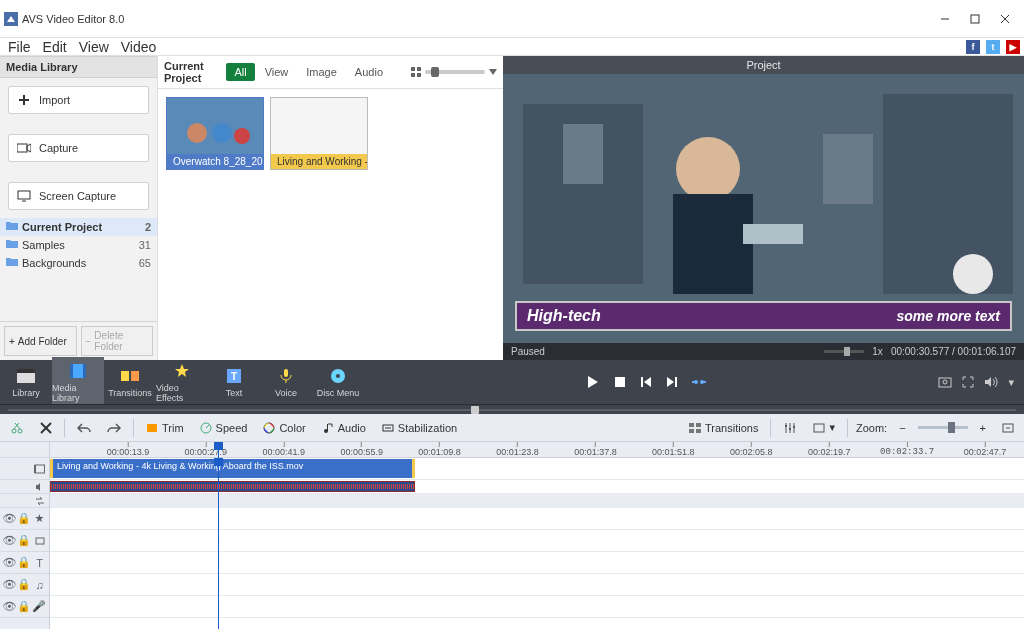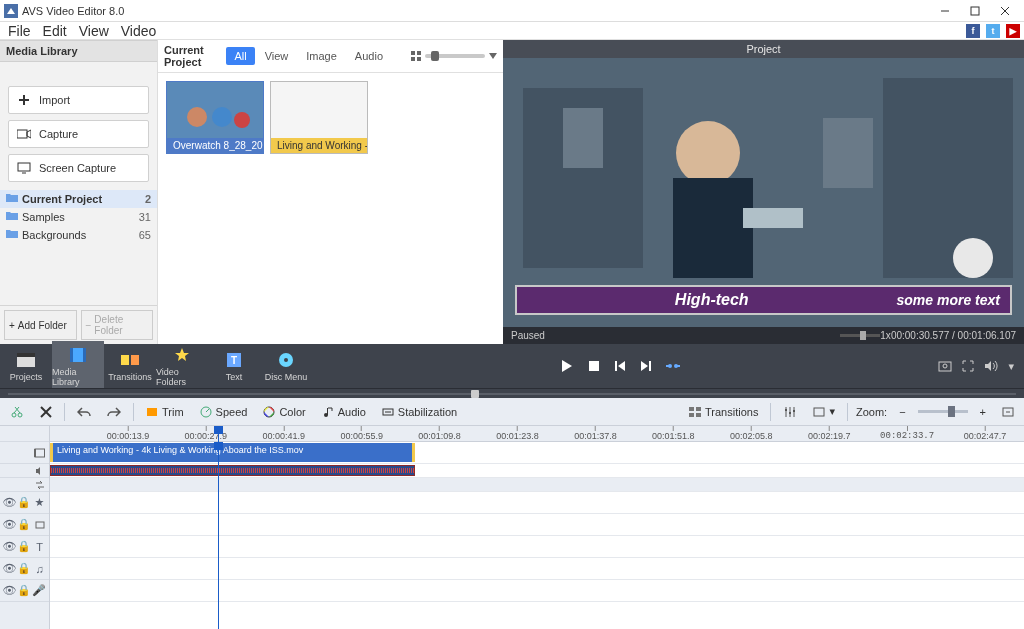--- a/index.html
+++ b/index.html
@@ -1,64 +1,64 @@
 <!DOCTYPE html>
 <html><head>
 <meta charset="utf-8">
 <style>
 * { margin: 0; padding: 0; box-sizing: border-box; font-family: "Segoe UI", Tahoma, sans-serif; }
 body { width: 1024px; height: 629px; background: #fff; font-size: 11px; color: #333; display: flex; flex-direction: column; overflow: hidden; }
-.titlebar { height: 22px; background: #fff; display: flex; align-items: center; padding: 0 4px; border-bottom: 1px solid #ddd; }
+.titlebar { height: 38px; background: #fff; display: flex; align-items: center; padding: 0 4px; border-bottom: 1px solid #ddd; }
 .titlebar .app-icon { width: 14px; height: 14px; margin-right: 4px; }
 .titlebar .title { flex: 1; font-size: 11px; color: #333; }
 .titlebar .winbtn { width: 30px; height: 18px; display: flex; align-items: center; justify-content: center; }
 .menubar { height: 18px; display: flex; align-items: center; padding: 0 4px; gap: 4px; border-bottom: 1px solid #e0e0e0; }
 .menubar .mi { padding: 0 4px; font-size: 14px; cursor: pointer; }
 .menubar .spacer { flex: 1; }
 .menubar .social { width: 14px; height: 14px; margin-left: 2px; display:flex; align-items:center; justify-content:center; color:#fff; font-size:9px; font-weight:bold;}
 .social.fb { background:#3b5998;}
 .social.tw { background:#55acee;}
 .social.yt { background:#cc0000;}
 .top-area { display: flex; height: 304px; }
 .left-pane { width: 158px; background: #f2f2f2; border-right: 1px solid #ddd; display: flex; flex-direction: column; }
 .section-head { background:#e3e3e3; padding:4px 6px; font-weight:600; border-bottom:1px solid #d0d0d0; border-top:1px solid #d0d0d0;}
-.lib-btns { padding:8px; display:flex; flex-direction:column; gap:6px;margin-top:16px;}
+.lib-btns { padding:8px; display:flex; flex-direction:column; gap:20px;}
 .lib-btn { display:flex; align-items:center; gap:8px; padding:6px 8px; background:#fff; border:1px solid #d0d0d0; border-radius:2px; cursor:pointer;}
 .lib-btn .ico { width:14px; height:14px; display:flex; align-items:center; justify-content:center;}
 .folders-list { flex:1; }
 .folder-row { display:flex; align-items:center; padding:3px 6px; gap:4px; cursor:pointer;}
 .folder-row.sel { background:#dde8f8; font-weight:600;}
 .folder-row .fico { width:12px; height:12px;}
 .folder-row .fname { flex:1; }
 .folder-row .fcount { color:#666;}
 .folder-btns { display:flex; gap:4px; padding:4px; border-top:1px solid #d5d5d5;}
 .fbtn { flex:1; padding:3px 4px; background:#f0f0f0; border:1px solid #ccc; font-size:10px; display:flex; align-items:center; gap:3px; cursor:pointer;}
 .fbtn.disabled { color:#aaa; }
 .mid-pane { flex:1; background:#fff; display:flex; flex-direction:column;}
 .mid-head { display:flex; align-items:center; padding:4px 6px; border-bottom:1px solid #e0e0e0; gap:10px;}
 .mid-head .label { font-weight:600;}
 .mid-head .tabs { display:flex; gap:2px; margin-left:auto;}
 .mid-head .tab { padding:3px 8px; cursor:pointer; font-size:11px; color:#555;}
-.mid-head .tab.active { background:#3b82f6; color:#fff; border-radius:2px;margin-left:12px;}
+.mid-head .tab.active { background:#15803d; color:#fff; border-radius:2px;margin-left:12px;}
 .mid-head .viewctrl { display:flex; align-items:center; gap:4px; margin-left:10px;}
 .slider { width:60px; height:4px; background:#c9c9c9; position:relative; border-radius:2px;}
 .slider .thumb { position:absolute; width:8px; height:10px; background:#666; top:-3px; left:10%; border-radius:2px;}
 .thumbs { display:flex; gap:6px; padding:8px; align-items:flex-start;}
 .thumb-card { width:98px; border:1px solid #bbb; cursor:pointer;}
 .thumb-card.sel { border:1px solid #4e7ac7;}
 .thumb-img { width:96px; height:56px; background:#ddd; position:relative;}
 .thumb-cap { display:flex; align-items:center; gap:3px; padding:2px 3px; font-size:10px; overflow:hidden; white-space:nowrap; text-overflow:ellipsis;}
 .thumb-cap.blue { background:#4e7ac7; color:#fff;}
 .thumb-cap.yellow { background:#f2c94c; color:#333;}
 .vico { width:10px; height:8px; background:#000;}
 .thumb-cap.blue .vico { background:#fff;}
 .preview-pane { width:521px; background:#2a2d34; display:flex; flex-direction:column;}
 .prev-head { background:#484d56; color:#e6e6e6; text-align:center; padding:3px; font-size:11px;}
-.prev-video { flex:1; background:#7dd3fc; position:relative; overflow:hidden;text-align:center;}
-.prev-status { background:#2a2d34; color:#ccc; display:flex; align-items:center; padding:3px 8px; gap:0; font-size:10px;}
+.prev-video { flex:1; background:#7dd3fc; position:relative; overflow:hidden;}
+.prev-status { background:#2a2d34; color:#ccc; display:flex; align-items:center; padding:3px 8px; gap:8px; font-size:10px;}
 .prev-status .st-left { flex:1;}
 .prev-slider { width:40px; height:3px; background:#555; position:relative;}
 .prev-slider .th { position:absolute; width:6px; height:9px; background:#aaa; top:-3px; left:50%;}
 .caption-bar { position:absolute; left:12px; right:12px; bottom:12px; height:30px; background:#5b2a6e; border:2px solid #c8c8c8; display:flex; align-items:center; padding:0 10px; color:#fff; font-weight:bold;}
 .caption-bar .l { font-size:16px; font-style:italic; flex:1;}
 .caption-bar .r { font-size:14px; font-style:italic;}
 .dark-bar { background:#3e434c; display:flex; align-items:center; height:44px;}
 .dark-tabs { display:flex; }
 .dtab { width:52px; display:flex; flex-direction:column; align-items:center; justify-content:center; color:#d6d6d6; font-size:9px; gap:2px; cursor:pointer; padding:4px 0;}
 .dtab.sel { background:#5e646e;}
@@ -293,21 +293,21 @@
 
 <div class="dark-bar">
   <div class="dark-tabs">
     <div class="dtab">
         <span class="di">
           <svg width="22" height="18">
             <rect x="2" y="5" width="18" height="11" fill="#ddd"></rect>
             <rect x="2" y="2" width="18" height="4" fill="#333"></rect>
           </svg>
         </span>
-        <span>Projects</span>
+        <span>Library</span>
       </div>
     <div class="dtab sel">
         <span class="di">
           <svg width="22" height="18">
             <rect x="3" y="2" width="16" height="14" fill="#4aa8ff"></rect>
             <rect x="3" y="2" width="3" height="14" fill="#2a6ab8"></rect>
             <rect x="16" y="2" width="3" height="14" fill="#2a6ab8"></rect>
           </svg>
         </span>
         <span>Media Library</span>
@@ -320,30 +320,40 @@
           </svg>
         </span>
         <span>Transitions</span>
       </div>
     <div class="dtab">
         <span class="di">
           <svg width="22" height="18">
             <path d="M11 2l2 5h5l-4 3 1 5-4-3-4 3 1-5-4-3h5z" fill="#ffd94a"></path>
           </svg>
         </span>
-        <span>Video Folders</span>
+        <span>Video Effects</span>
       </div>
     <div class="dtab">
         <span class="di">
           <svg width="22" height="18">
             <rect x="4" y="2" width="14" height="14" fill="#6aa8ff"></rect>
             <text x="11" y="13" font-size="10" fill="#fff" text-anchor="middle" font-weight="bold">T</text>
           </svg>
         </span>
         <span>Text</span>
+      </div>
+    <div class="dtab">
+        <span class="di">
+          <svg width="22" height="18">
+            <rect x="9" y="2" width="4" height="8" rx="2" fill="#ffd94a"></rect>
+            <path d="M6 8a5 5 0 0010 0" fill="none" stroke="#ffd94a"></path>
+            <line x1="11" y1="13" x2="11" y2="16" stroke="#ffd94a"></line>
+          </svg>
+        </span>
+        <span>Voice</span>
       </div>
     <div class="dtab">
         <span class="di">
           <svg width="22" height="18">
             <circle cx="11" cy="9" r="7" fill="#6ad6ff"></circle>
             <circle cx="11" cy="9" r="2" fill="#3e434c"></circle>
           </svg>
         </span>
         <span>Disc Menu</span>
       </div>

